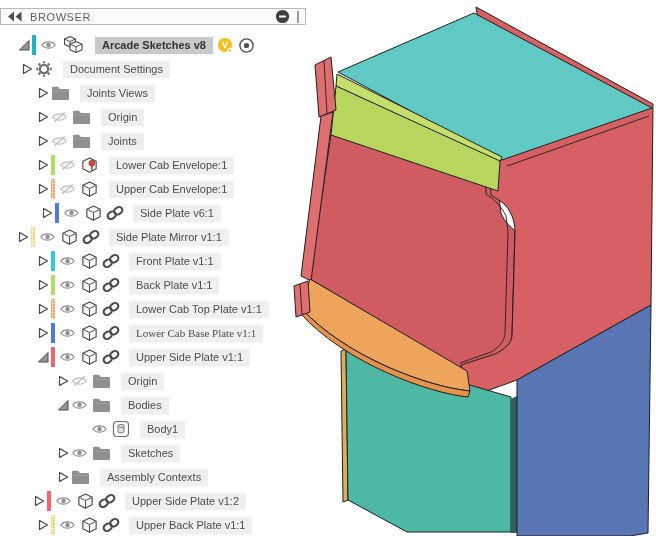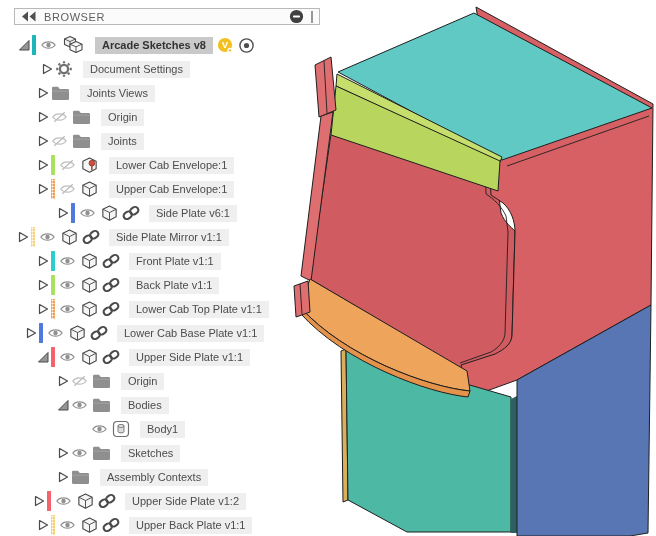--- a/index.html
+++ b/index.html
@@ -9,21 +9,21 @@
     font-family:"Liberation Sans", sans-serif;
     -webkit-font-smoothing:antialiased;
   }
   
   #model{position:absolute;left:0;top:0;}
   .edge path{stroke:#1f1f1f;stroke-width:1;stroke-linejoin:round;}
   .edge path.line{fill:none;stroke-width:0.9;}
   .edge path.nostroke{stroke:none;}
   
   .panel-header{
-    position:absolute;left:14px;top:8px;width:306px;height:17px;
+    position:absolute;left:0;top:8px;width:306px;height:17px;
     background:#fbfbfb;border:1px solid #b9b9b9;
     display:flex;align-items:center;padding:0 6px;box-sizing:border-box;
   }
   .panel-title{font-size:11px;color:#5f5f5f;letter-spacing:0.6px;margin-left:7px;flex:none;}
   .spacer{flex:1;}
   .hicon{flex:none;display:flex;align-items:center;}
   .drag-handle{width:2px;height:12px;background:#999;margin-left:7px;flex:none;}
   
   .tree{position:absolute;left:0;top:33px;width:292px;}
   .row{height:24px;display:flex;align-items:center;}
@@ -118,21 +118,21 @@
           <circle cx="13" cy="13.4" r="1.2" fill="#f2c021"></circle>
         </svg>
       </span>
       <span class="badge">
         <svg width="17" height="17" viewBox="0 0 17 17">
           <circle cx="8.5" cy="8.5" r="6.6" fill="#fff" stroke="#4f4f4f" stroke-width="1.4"></circle>
           <circle cx="8.5" cy="8.5" r="2.6" fill="#4f4f4f"></circle>
         </svg>
       </span>
     </div>
-    <div class="row" style="padding-left: 40px;">
+    <div class="row" style="padding-left: 20px;">
       <span class="tri">
         <svg width="14" height="14" viewBox="0 0 14 14">
           <polygon points="3.5,2.5 11.5,7 3.5,11.5" fill="#fdfdfd" stroke="#4a4a4a" stroke-width="1.2" stroke-linejoin="round"></polygon>
         </svg>
       </span>
       <span class="icn">
         <svg width="18" height="18" viewBox="0 0 18 18">
           <g stroke="#707070" stroke-width="2.3" fill="none">
             <circle cx="9" cy="9" r="4.1"></circle>
             <path d="M9,1.2 V3.3 M9,14.7 V16.8 M1.2,9 H3.3 M14.7,9 H16.8 M3.6,3.6 L5.1,5.1 M12.9,12.9 L14.4,14.4 M14.4,3.6 L12.9,5.1 M5.1,12.9 L3.6,14.4"></path>
@@ -232,21 +232,21 @@
         </svg>
       </span>
       <span class="icn">
         <svg width="19" height="19" viewBox="0 0 20 20">
           <path d="M10,2 L17,5.5 L17,13.5 L10,17 L3,13.5 L3,5.5 Z" fill="#f5f5f5" stroke="#4a4a4a" stroke-width="1.2" stroke-linejoin="round"></path>
           <path d="M3,5.5 L10,9 L17,5.5 M10,9 L10,17" fill="none" stroke="#4a4a4a" stroke-width="1"></path>
         </svg>
       </span>
       <span class="lbl">Upper Cab Envelope:1</span>
     </div>
-    <div class="row" style="padding-left: 56px; align-items: center;">
+    <div class="row" style="padding-left: 40px; align-items: center;">
       <span class="tri">
         <svg width="14" height="14" viewBox="0 0 14 14">
           <polygon points="3.5,2.5 11.5,7 3.5,11.5" fill="#fdfdfd" stroke="#4a4a4a" stroke-width="1.2" stroke-linejoin="round"></polygon>
         </svg>
       </span>
       <span class="bar" style="background-color: rgb(78, 121, 222);"></span>
       <span class="eye">
         <svg width="17" height="14" viewBox="0 0 18 14">
           <path d="M2,7 C5,2.5 13,2.5 16,7 C13,11.5 5,11.5 2,7 Z" fill="#fff" stroke="#919191" stroke-width="1.4"></path>
           <circle cx="9" cy="7" r="2.4" fill="#919191"></circle>
@@ -377,21 +377,21 @@
       <span class="lnk">
         <svg width="18" height="18" viewBox="0 0 18 18">
           <g fill="none" stroke="#4a4a4a" stroke-width="2.1">
             <rect x="1.5" y="8" width="8.5" height="6.5" rx="3.2" transform="rotate(-33 5.75 11.25)"></rect>
             <rect x="8" y="3.5" width="8.5" height="6.5" rx="3.2" transform="rotate(-33 12.25 6.75)"></rect>
           </g>
         </svg>
       </span>
       <span class="lbl">Lower Cab Top Plate v1:1</span>
     </div>
-    <div class="row" style="padding-left: 24px;">
+    <div class="row" style="padding-left: 36px; font-family: Liberation Serif, serif;">
       <span class="tri">
         <svg width="14" height="14" viewBox="0 0 14 14">
           <polygon points="3.5,2.5 11.5,7 3.5,11.5" fill="#fdfdfd" stroke="#4a4a4a" stroke-width="1.2" stroke-linejoin="round"></polygon>
         </svg>
       </span>
       <span class="bar" style="background-color: rgb(78, 121, 222);"></span>
       <span class="eye">
         <svg width="17" height="14" viewBox="0 0 18 14">
           <path d="M2,7 C5,2.5 13,2.5 16,7 C13,11.5 5,11.5 2,7 Z" fill="#fff" stroke="#919191" stroke-width="1.4"></path>
           <circle cx="9" cy="7" r="2.4" fill="#919191"></circle>

